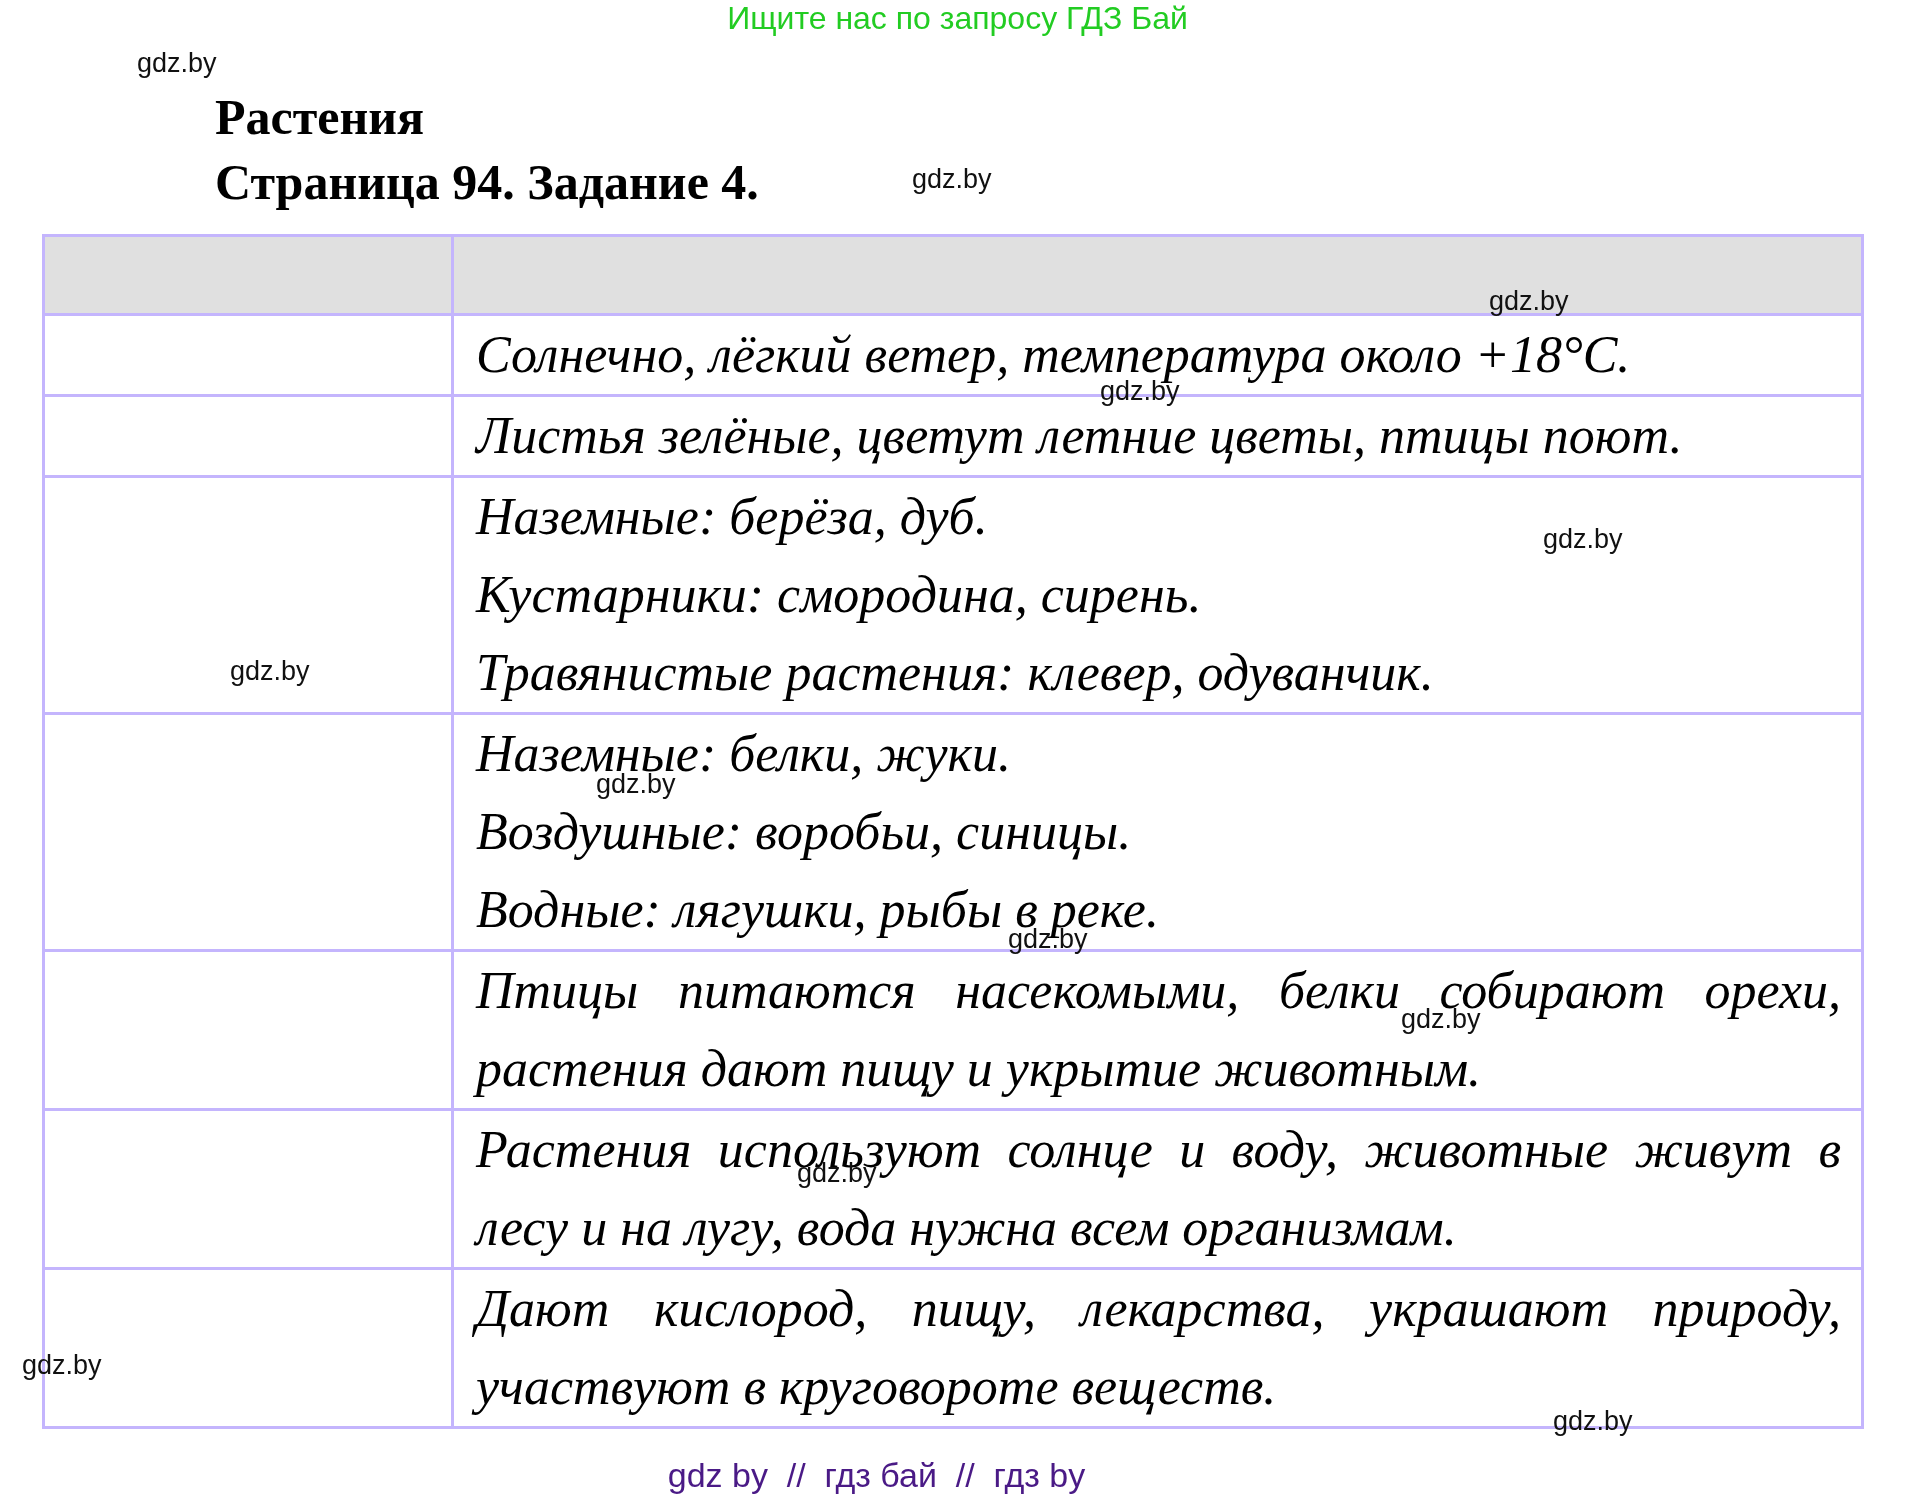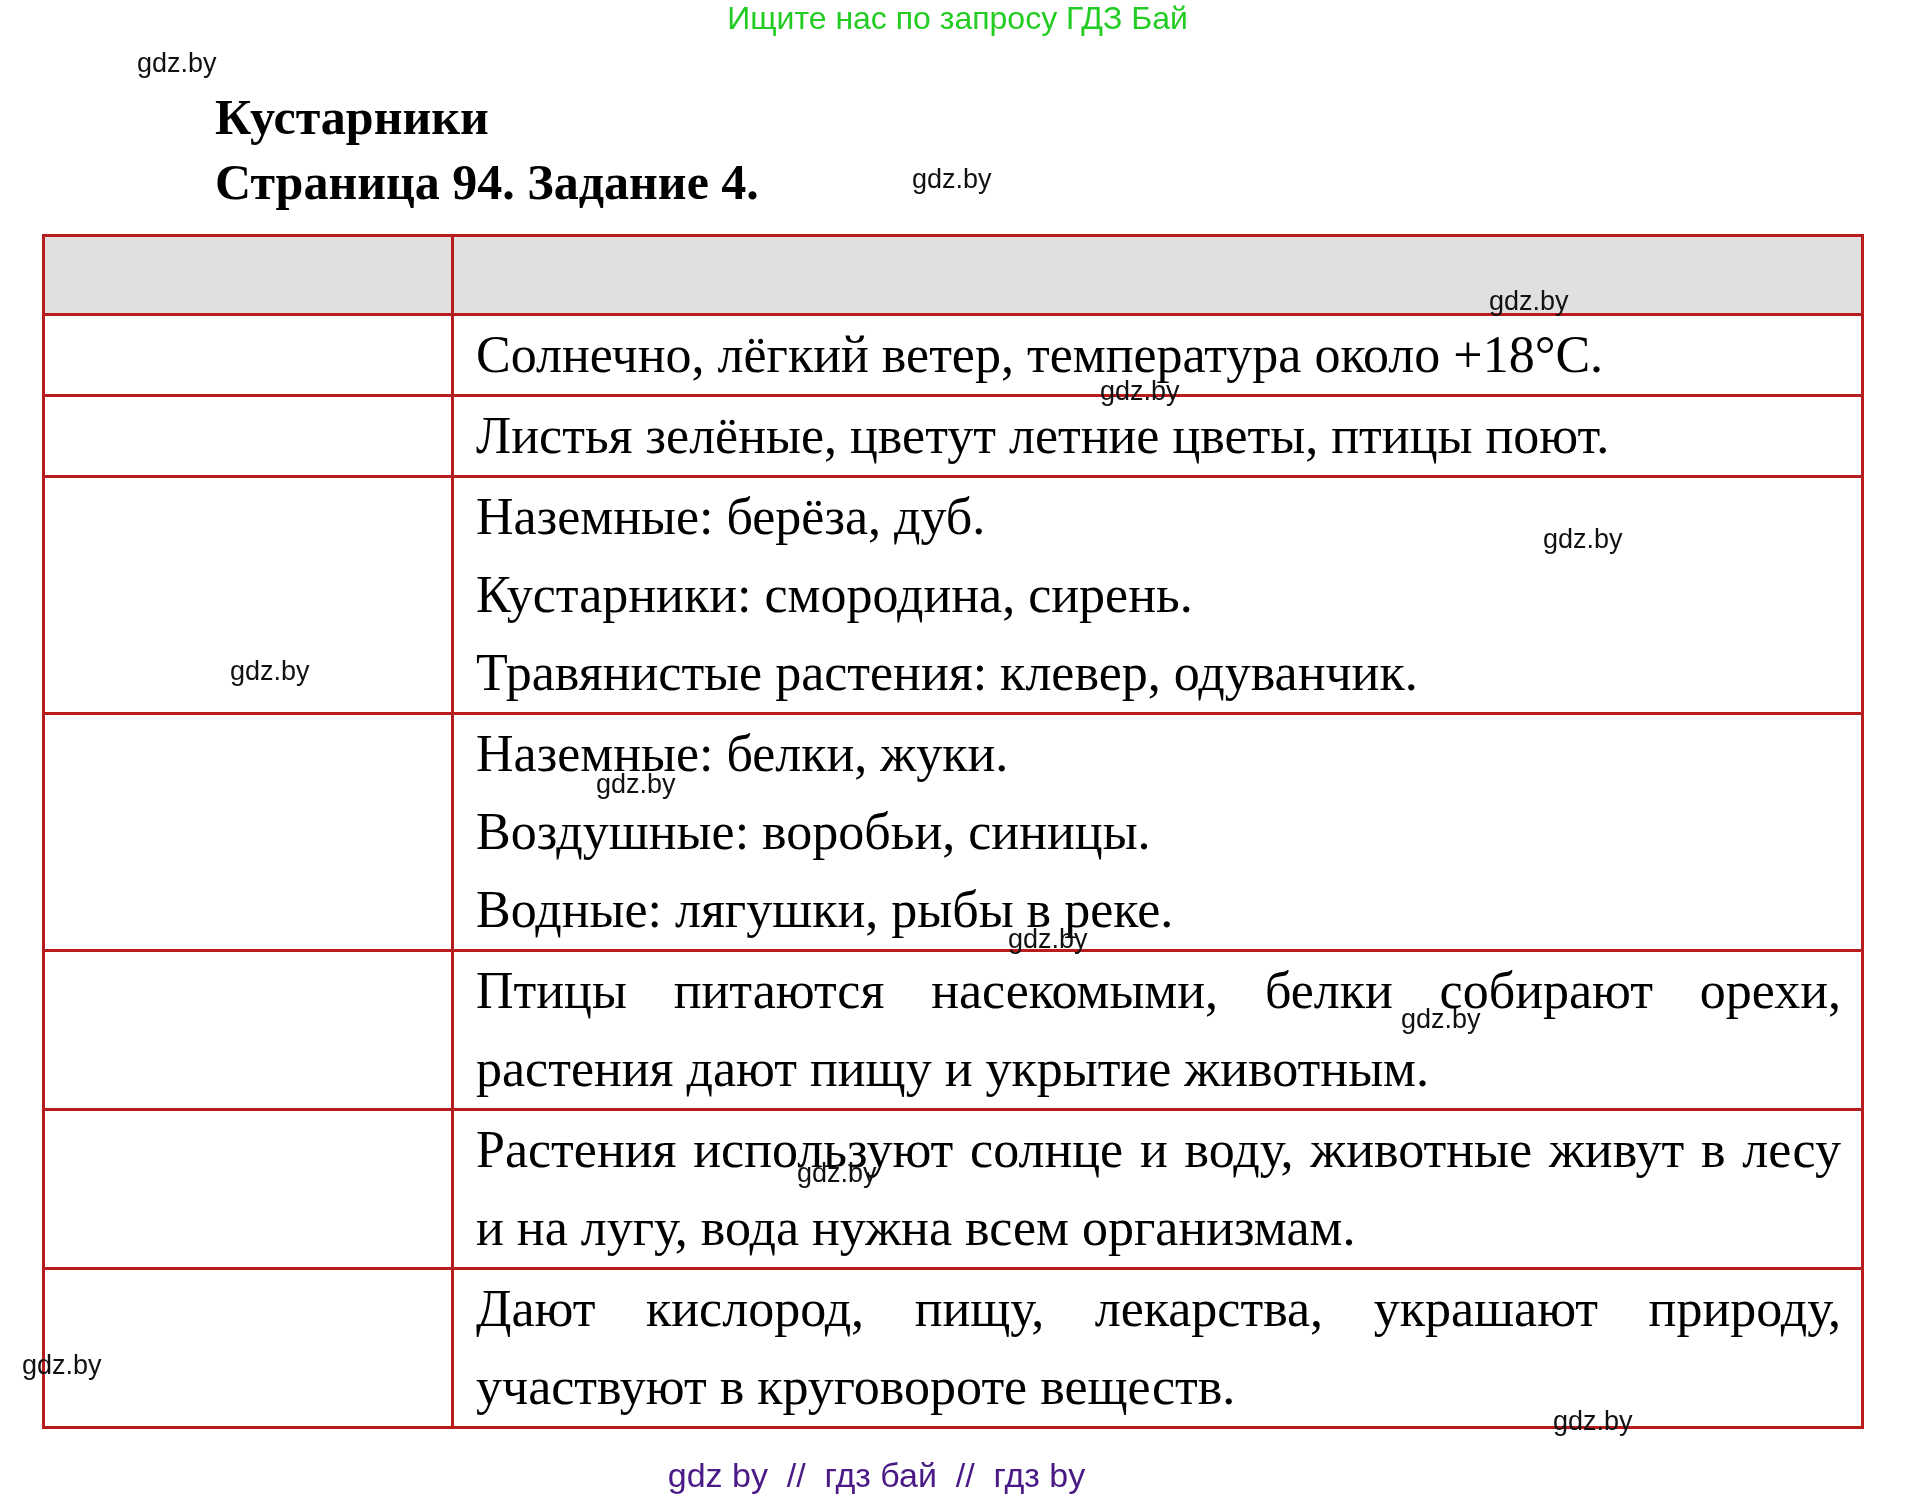--- a/index.html
+++ b/index.html
@@ -19,21 +19,21 @@
   .title.t2 { top: 157px; }
   .wm {
     position: absolute; font-size: 27px; line-height: 27px; color: #111;
     white-space: nowrap; z-index: 5;
   }
   table.grid {
     position: absolute; left: 42px; top: 234px; width: 1819px;
     border-collapse: collapse; table-layout: fixed;
   }
   table.grid td {
-    border: 3px solid #b91c1c; padding: 0; vertical-align: top;
+    border: 3px solid #c4b5fd; padding: 0; vertical-align: top; font-style: italic;
   }
   table.grid col.c1 { width: 409px; }
   table.grid col.c2 { width: 1410px; }
   tr.head td { background: #e0e0e0; height: 76px; }
   td.label { background: #fff; }
   td.val {
     font-size: 52px; line-height: 78px; padding: 0 20px 0 22px !important;
     text-align: justify; text-align-last: left;
   }
   .line { display: block; }
@@ -42,21 +42,21 @@
     font-size: 34px; line-height: 38px; color: #4a1a86; white-space: pre;
   }
 </style>
 </head>
 <body>
 
 <div class="promo sans"><span>Ищите нас по запросу ГДЗ Бай</span></div>
 
 <div class="wm sans" style="left:137px; top:50px;">gdz.by</div>
 
-<div class="title t1 serif">Кустарники</div>
+<div class="title t1 serif">Растения</div>
 <div class="title t2 serif">Страница 94. Задание 4.</div>
 
 <div class="wm sans" style="left:912px; top:166px;">gdz.by</div>
 
 <table class="grid serif">
   <colgroup>
       <col class="c1">
       <col class="c2">
     </colgroup>
   <tbody>

